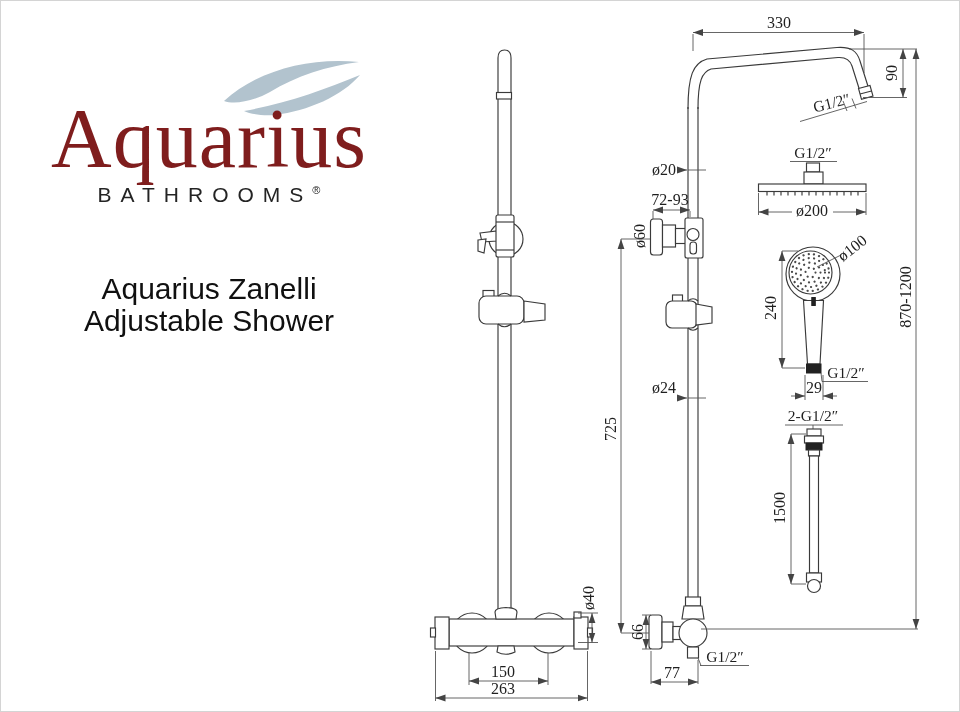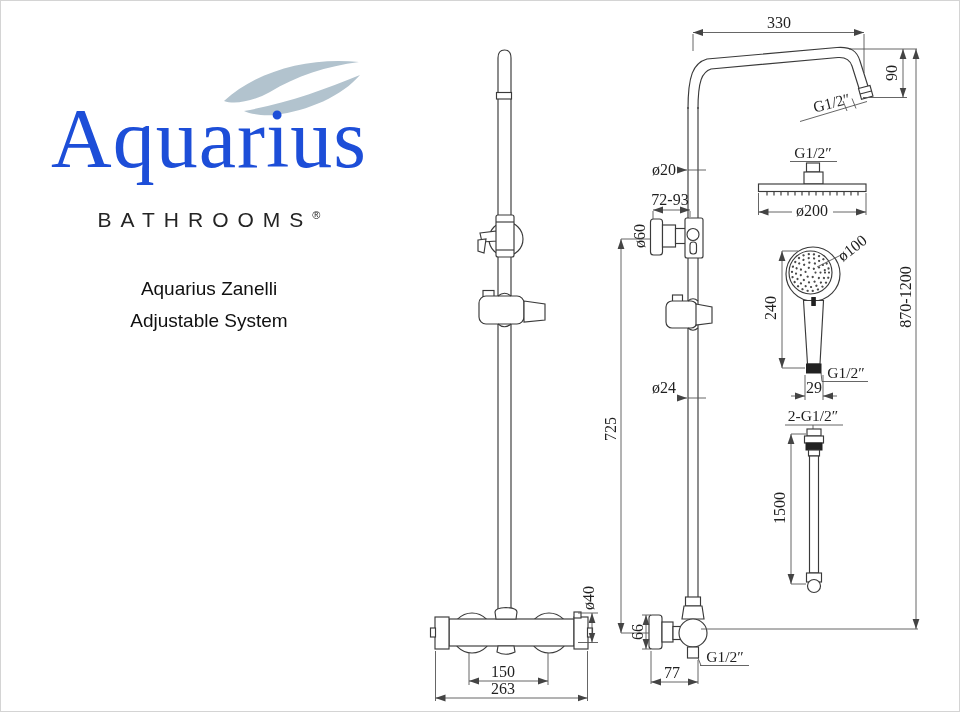--- a/index.html
+++ b/index.html
@@ -1,25 +1,25 @@
 <!DOCTYPE html>
 <html><head>
 <meta charset="utf-8">
 <style>
   html,body{margin:0;padding:0;background:#fff;}
   #canvas{position:relative;width:958px;height:710px;background:#fff;border:1px solid #d4d4d4;overflow:hidden;
           font-family:"Liberation Sans", sans-serif;}
   #logo-block{position:absolute;left:28px;top:0;width:360px;text-align:center;}
   #brand{position:absolute;left:0;top:96px;width:360px;font-family:"Liberation Serif", serif;
-         font-size:84px;line-height:84px;color:#1d4ed8;letter-spacing:1px;font-weight:400;z-index:2;}
+         font-size:84px;line-height:84px;color:#7f1d1d;letter-spacing:1px;font-weight:400;z-index:2;}
   #swoosh{position:absolute;left:185px;top:56px;z-index:1;}
-  #bathrooms{position:absolute;left:0;top:207px;width:360px;font-size:21px;letter-spacing:9px;
+  #bathrooms{position:absolute;left:0;top:182px;width:360px;font-size:21px;letter-spacing:9px;
              color:#242424;font-weight:500;z-index:2;}
   #bathrooms sup{font-size:11px;letter-spacing:0;}
-  #product-title{position:absolute;left:0;top:272px;width:360px;font-size:19px;line-height:32px;color:#101010;}
+  #product-title{position:absolute;left:0;top:272px;width:360px;font-size:30px;line-height:32px;color:#101010;}
   svg{position:absolute;left:0;top:0;}
   text{font-family:"Liberation Serif", serif;fill:#1f1f1f;}
   .dim{font-size:16px;}
   .dimS{font-size:15.5px;}
   .obj{stroke:#3a3a3a;stroke-width:1.15;fill:none;}
   .objW{stroke:#3a3a3a;stroke-width:1.15;fill:#fff;}
   .dline{stroke:#555;stroke-width:0.9;fill:none;}
   .dark{fill:#222;stroke:#222;}
 </style>
 </head>
@@ -29,21 +29,21 @@
 
   <div id="logo-block">
     <svg id="swoosh" width="150" height="66" viewBox="0 0 150 66">
       <path d="M10,44 C44,13 96,0 145,5 C113,9 82,19 56,35 C40,44 21,48 10,44 Z" fill="#b2c3ce"></path>
       <path d="M30,54 C70,47 110,33 146,18 C128,39 94,54 61,58 C48,59 36,57 30,54 Z" fill="#b2c3ce"></path>
     </svg>
     <div id="brand">Aquarius</div>
     <div id="bathrooms"><span>BATHROOMS</span><sup>®</sup></div>
     <div id="product-title">
       <div>Aquarius Zanelli</div>
-      <div>Adjustable System</div>
+      <div>Adjustable Shower</div>
     </div>
   </div>
 
   <svg width="958" height="710" viewBox="0 0 958 710">
     <defs>
       <marker id="mE" orient="auto" markerUnits="userSpaceOnUse" markerWidth="11" markerHeight="8" refX="10" refY="4">
         <path d="M0,0.6 L10,4 L0,7.4 Z" fill="#444"></path>
       </marker>
       <marker id="mS" orient="auto" markerUnits="userSpaceOnUse" markerWidth="11" markerHeight="8" refX="0" refY="4">
         <path d="M10,0.6 L0,4 L10,7.4 Z" fill="#444"></path>

